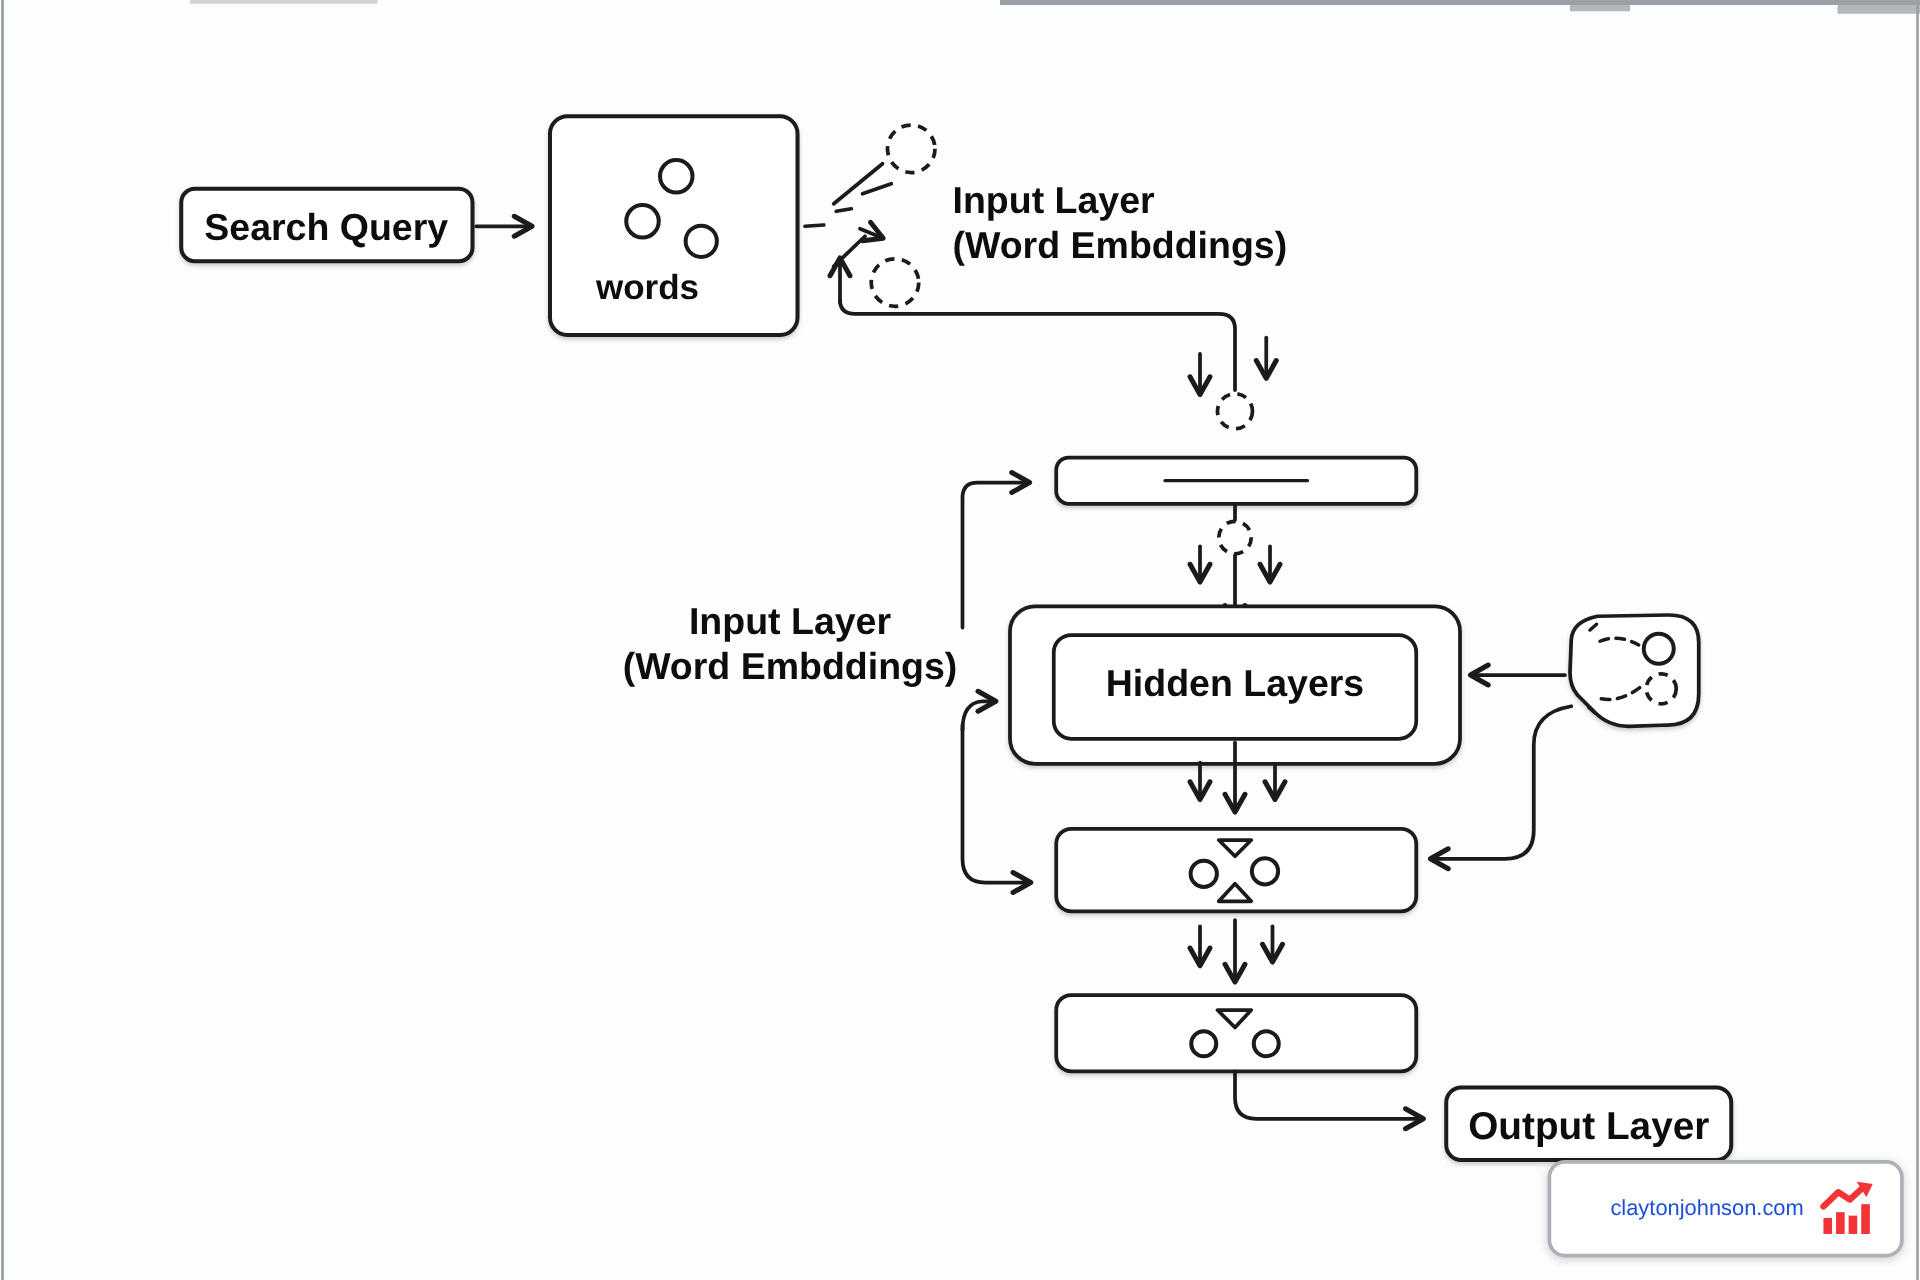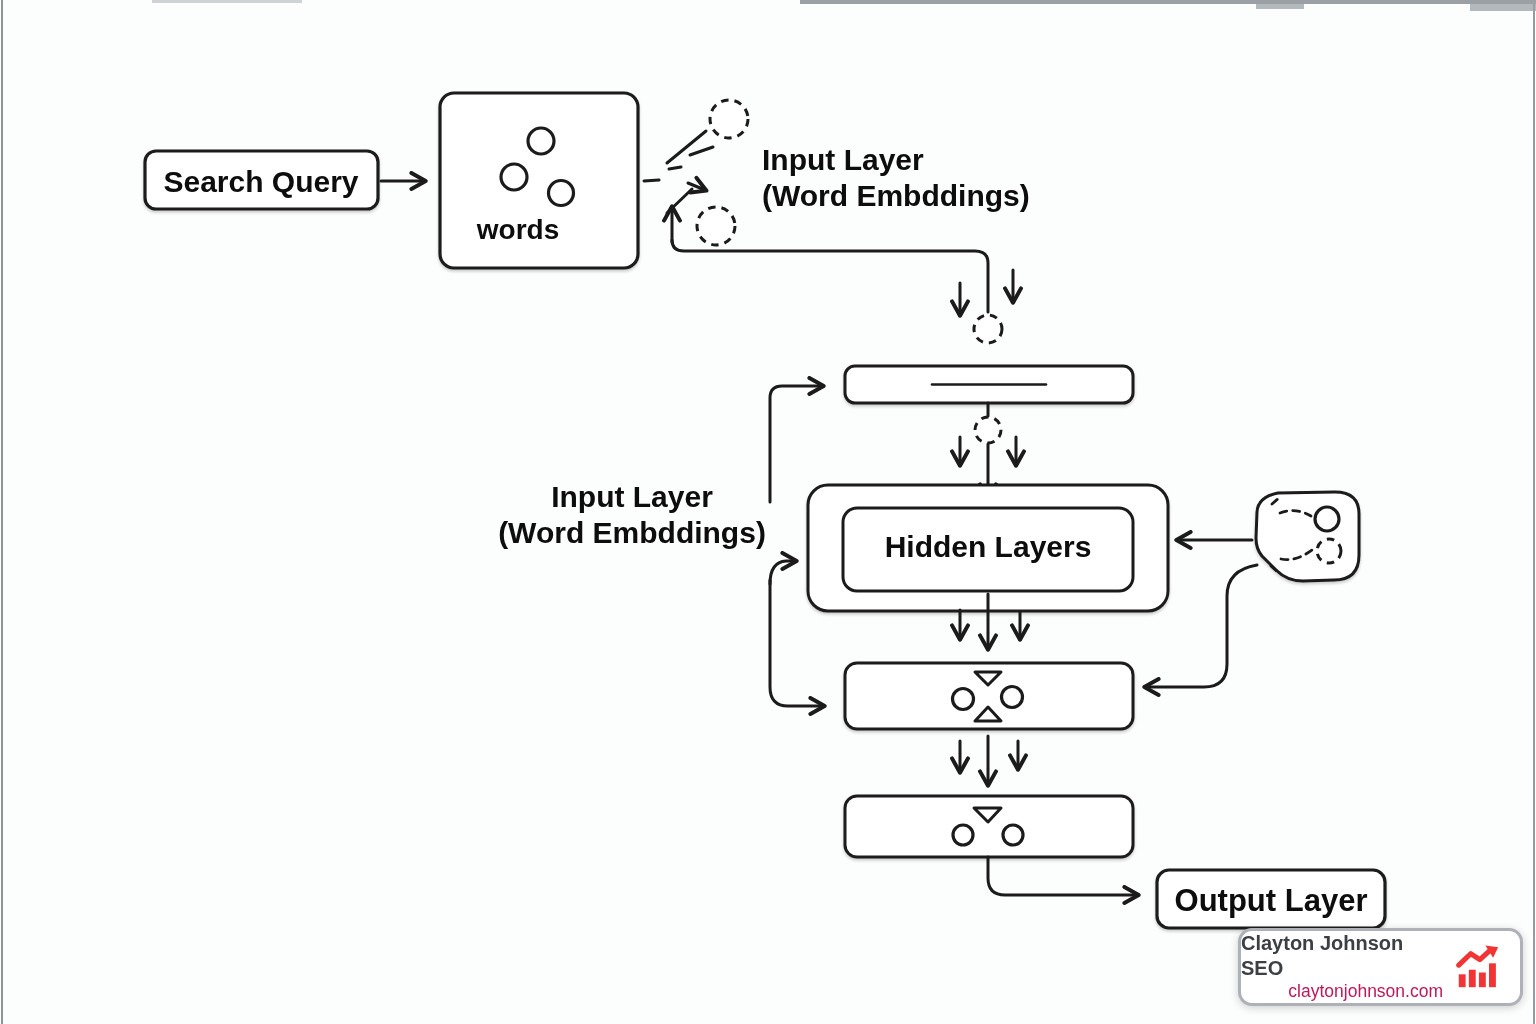--- a/index.html
+++ b/index.html
@@ -23,21 +23,21 @@
 
   .watermark{
     position:absolute; left:1238px; top:928px; width:285px; height:78px;
     background:#ffffff; border:3px solid #aeb2b8; border-radius:14px;
     box-shadow:0 2px 8px rgba(0,0,0,.18);
     display:flex; align-items:center; justify-content:flex-end;
     gap:13px; padding-right:20px; box-sizing:border-box;
   }
   .wm-text{ display:flex; flex-direction:column; align-items:flex-end; line-height:1.25; }
   .wm-title{ font-weight:700; font-size:20px; color:#3c4043; }
-  .wm-url{ font-size:17.5px; color:#be185d; }
+  .wm-url{ font-size:17.5px; color:#1d4ed8; }
   .wm-icon{ width:44px; height:44px; flex:0 0 auto; }
 
   .frame-left,.frame-right{ position:absolute; top:0; height:1024px; width:2px; }
   .frame-left{ left:1px; background:#8d949b; }
   .frame-right{ left:1533px; background:#959ba1; }
   .smudge{ position:absolute; background:#9aa0a4; }
 </style>
 </head>
 <body>
 
@@ -164,21 +164,20 @@
   <path class="ln" d="M988,857 L988,878 Q988,895 1005,895 L1137,895" marker-end="url(#ah)"></path>
 
   <g>
     <rect class="bx" x="1157" y="870" width="228" height="58" rx="12" filter="url(#ds)"></rect>
     <text class="dlabel lg" x="1271" y="911" text-anchor="middle">Output Layer</text>
   </g>
 </svg>
 
 <div class="watermark">
   <div class="wm-text">
-    <div class="wm-title">Clayton Johnson SEO</div>
     <div class="wm-url">claytonjohnson.com</div>
   </div>
   <svg class="wm-icon" viewBox="0 0 48 48">
     <rect x="3" y="32" width="7.5" height="14" fill="#f23434"></rect>
     <rect x="14" y="27" width="7.5" height="19" fill="#f23434"></rect>
     <rect x="25" y="30" width="7.5" height="16" fill="#f23434"></rect>
     <rect x="36" y="20" width="7.5" height="26" fill="#f23434"></rect>
     <path d="M3,22 L16,9.5 L26,16 L38,5" fill="none" stroke="#f23434" stroke-width="5.5" stroke-linecap="round" stroke-linejoin="round"></path>
     <polygon points="32,0.5 46,2.5 40.5,14" fill="#f23434"></polygon>
   </svg>

